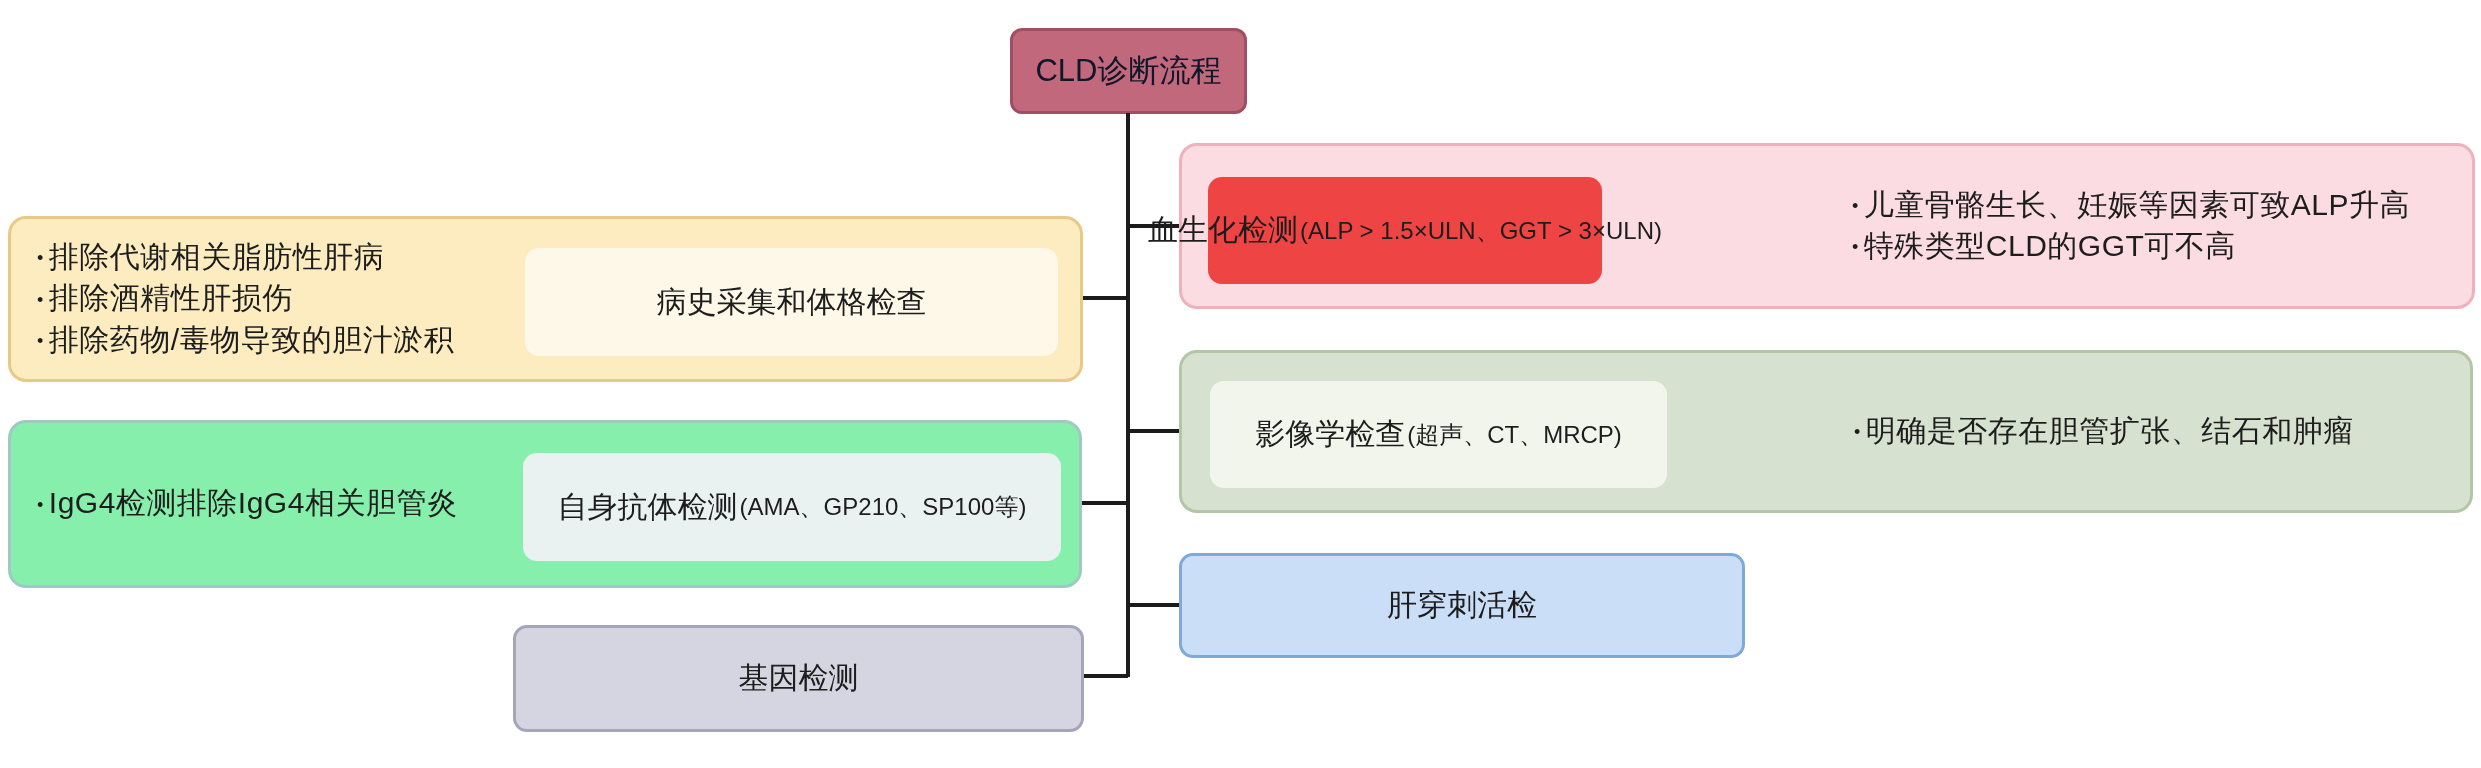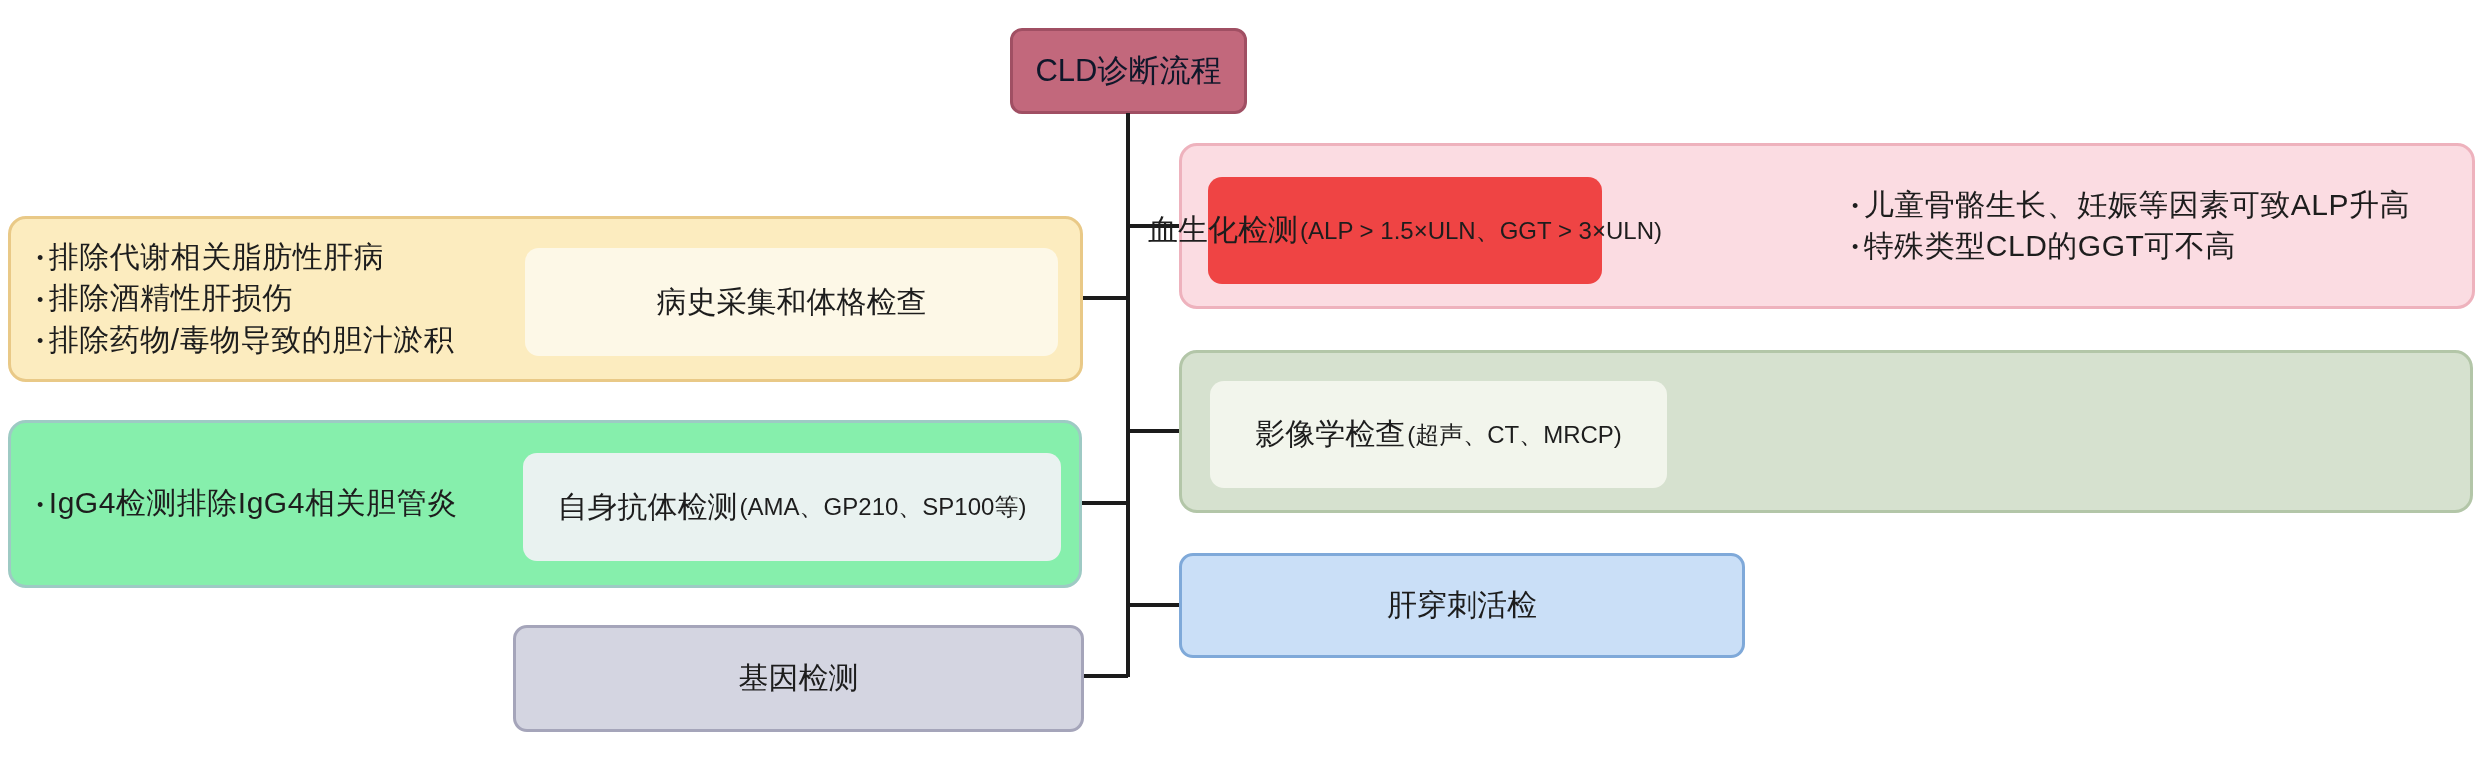--- a/index.html
+++ b/index.html
@@ -151,20 +151,23 @@
       <li>儿童骨骼生长、妊娠等因素可致ALP升高</li>
       <li>特殊类型CLD的GGT可不高</li>
     </ul>
     <div class="sub pink-sub">
       <span class="main">血生化检测</span>
       <span class="detail">(ALP &gt; 1.5×ULN、GGT &gt; 3×ULN)</span>
     </div>
   </div>
 
   <div class="node green-node">
+    <ul class="bullets">
+      <li>明确是否存在胆管扩张、结石和肿瘤</li>
+    </ul>
     <div class="sub green-sub">
       <span class="main">影像学检查</span>
       <span class="detail">(超声、CT、MRCP)</span>
     </div>
   </div>
 
   <div class="node blue-node">
     <span class="main">肝穿刺活检</span>
   </div>
 

